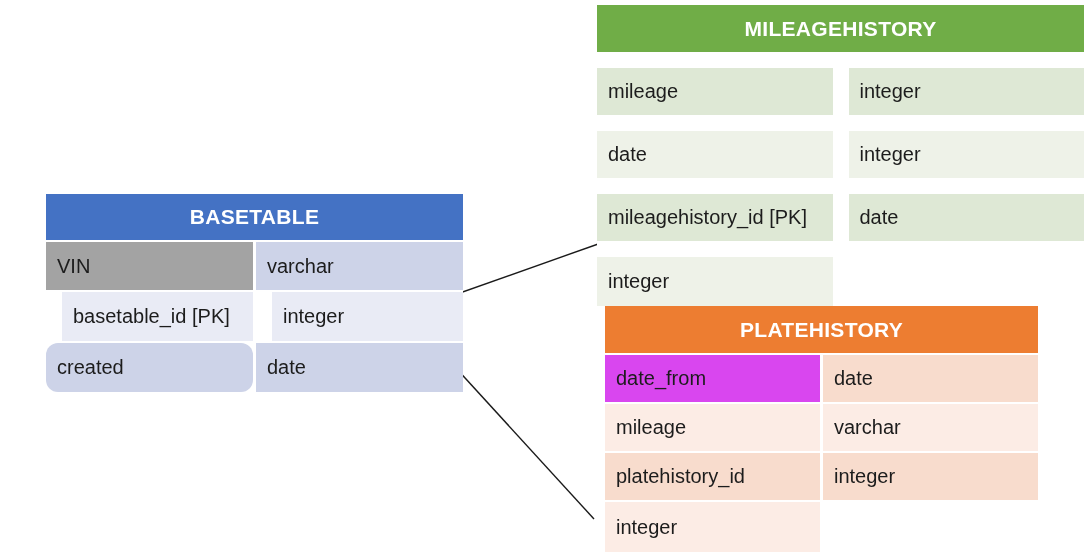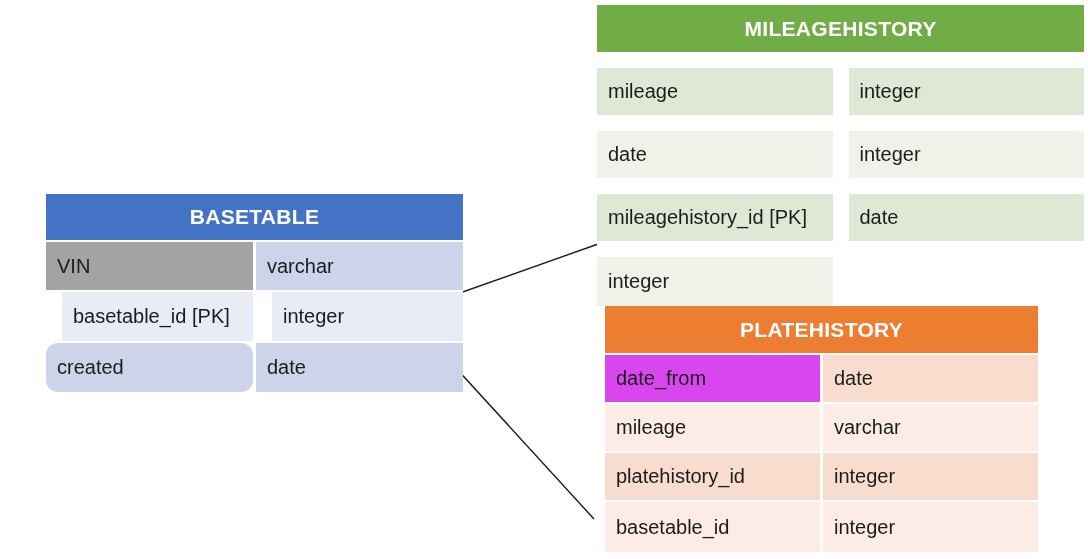--- a/index.html
+++ b/index.html
@@ -110,17 +110,16 @@
 
     <div class="cell band-a" style="background-color: #d946ef;">date_from</div>
     <div class="cell band-a" style="background-color: rgb(248, 220, 205);">date</div>
 
     <div class="cell band-b" style="background-color: rgb(252, 236, 229);">mileage</div>
     <div class="cell band-b" style="background-color: rgb(252, 236, 229);">varchar</div>
 
     <div class="cell band-a" style="background-color: rgb(248, 220, 205); text-align: right;">platehistory_id</div>
     <div class="cell band-a" style="background-color: rgb(248, 220, 205);">integer</div>
 
-    <div class="cell band-b" style="background-color: rgb(252, 236, 229);">basetable_id</div>
     <div class="cell band-b" style="background-color: rgb(252, 236, 229);">integer</div>
   </div>
 
 </div>
 
 </body></html>

